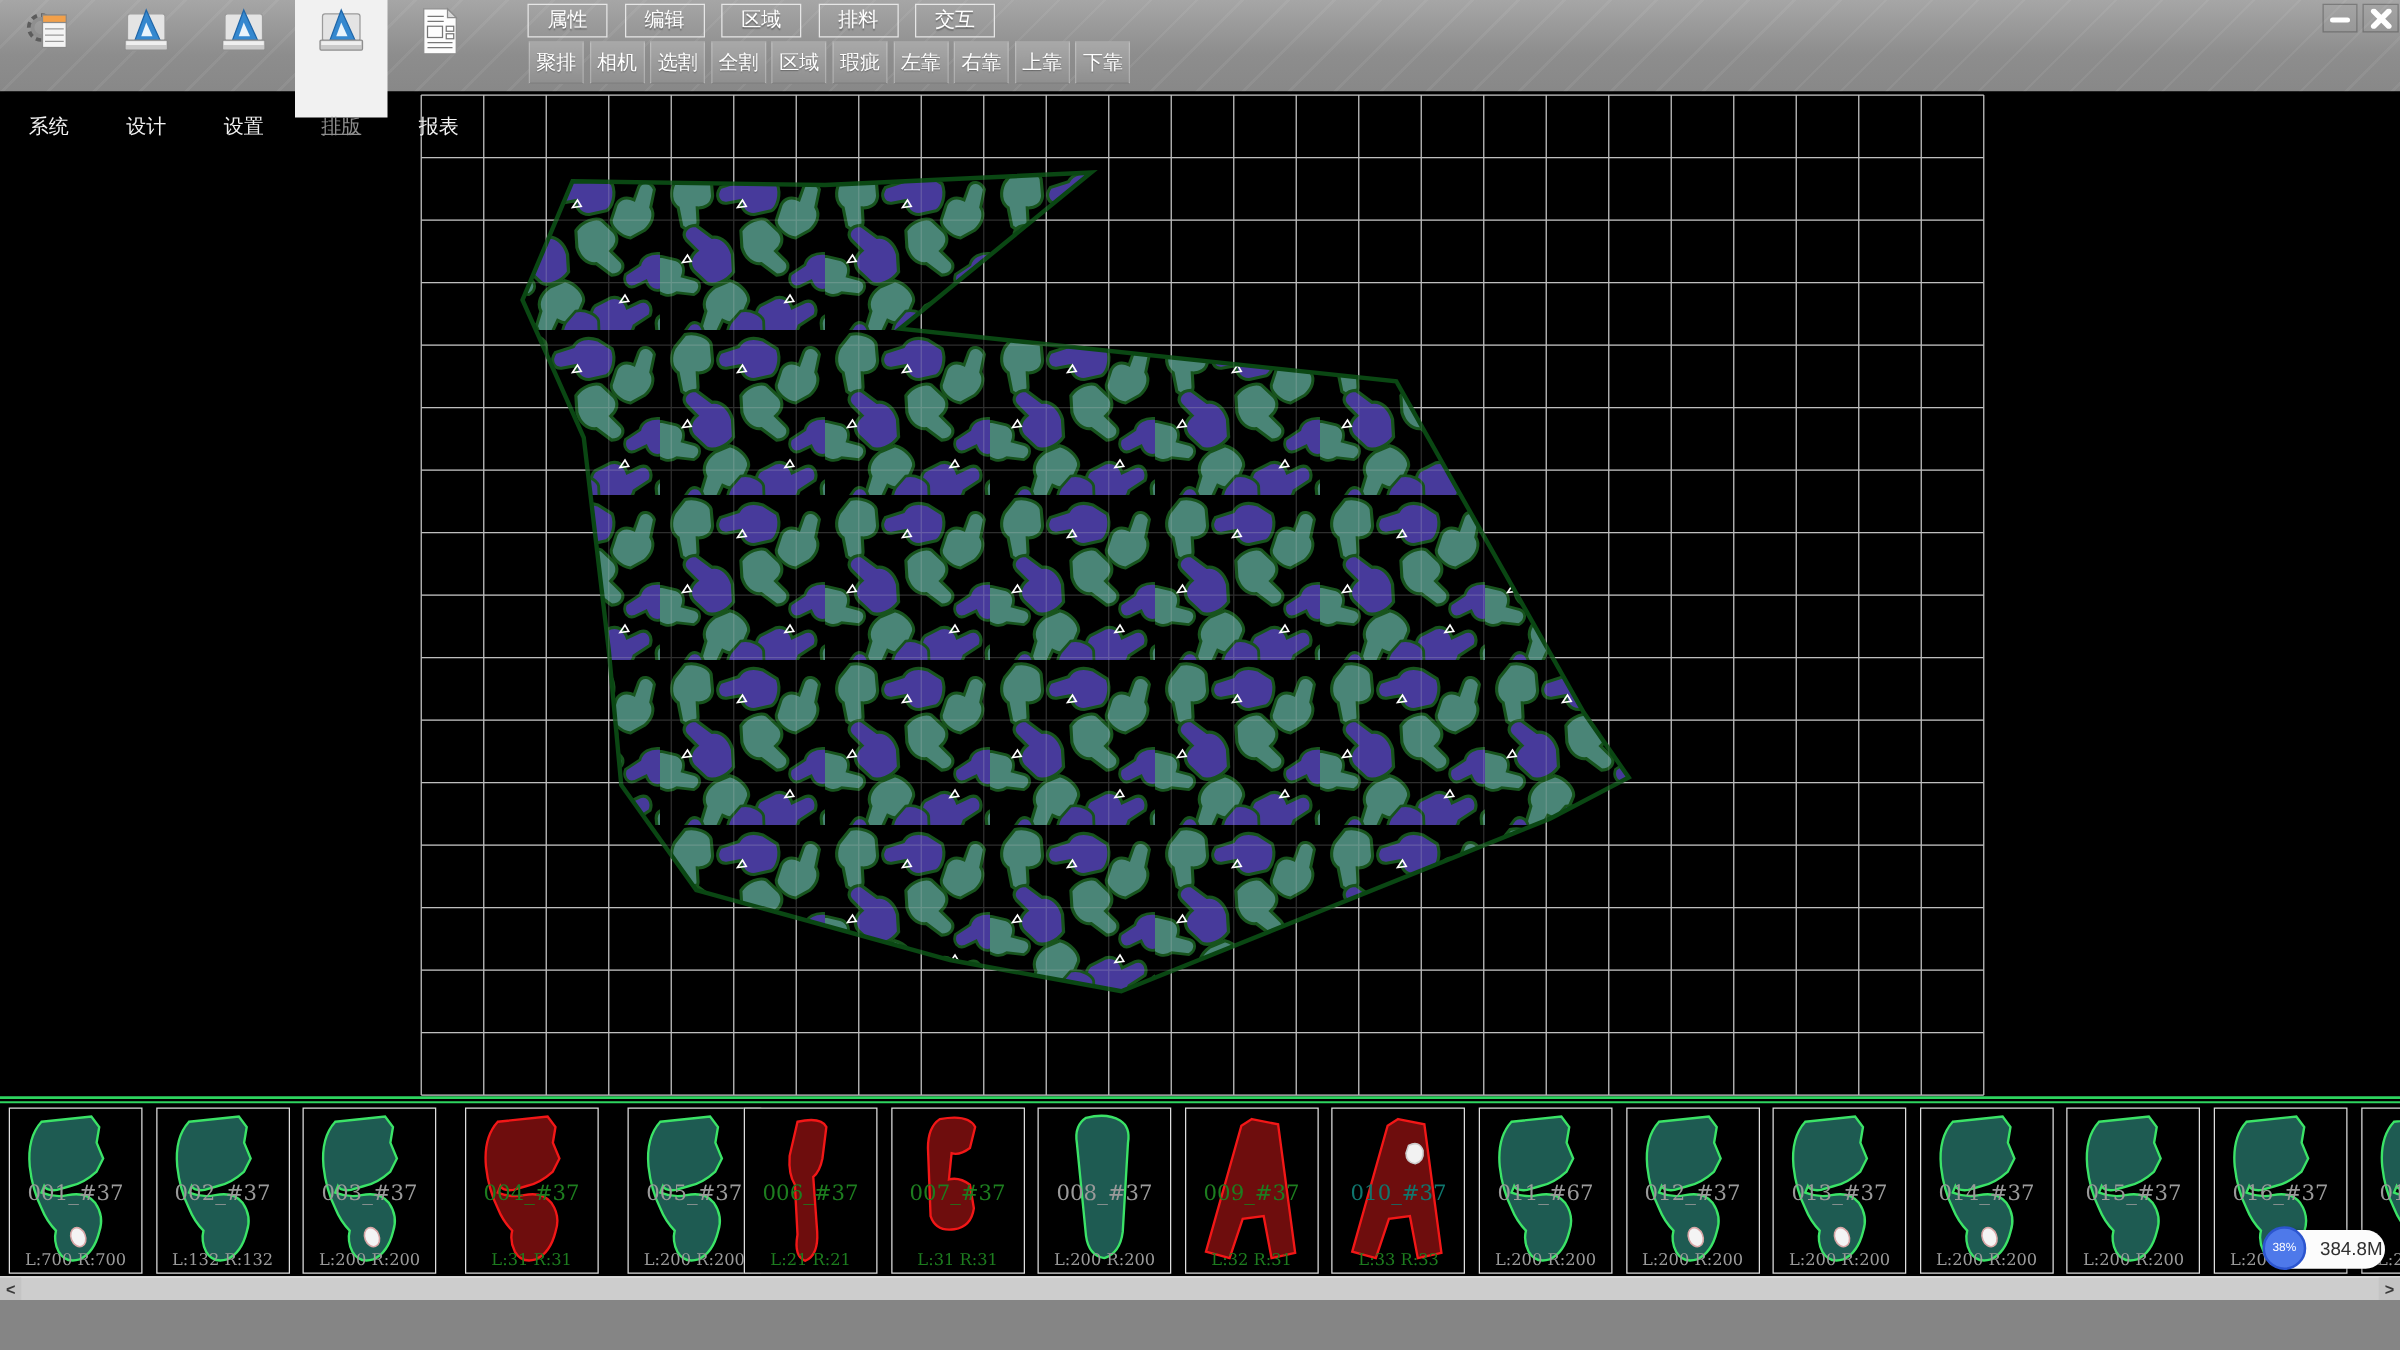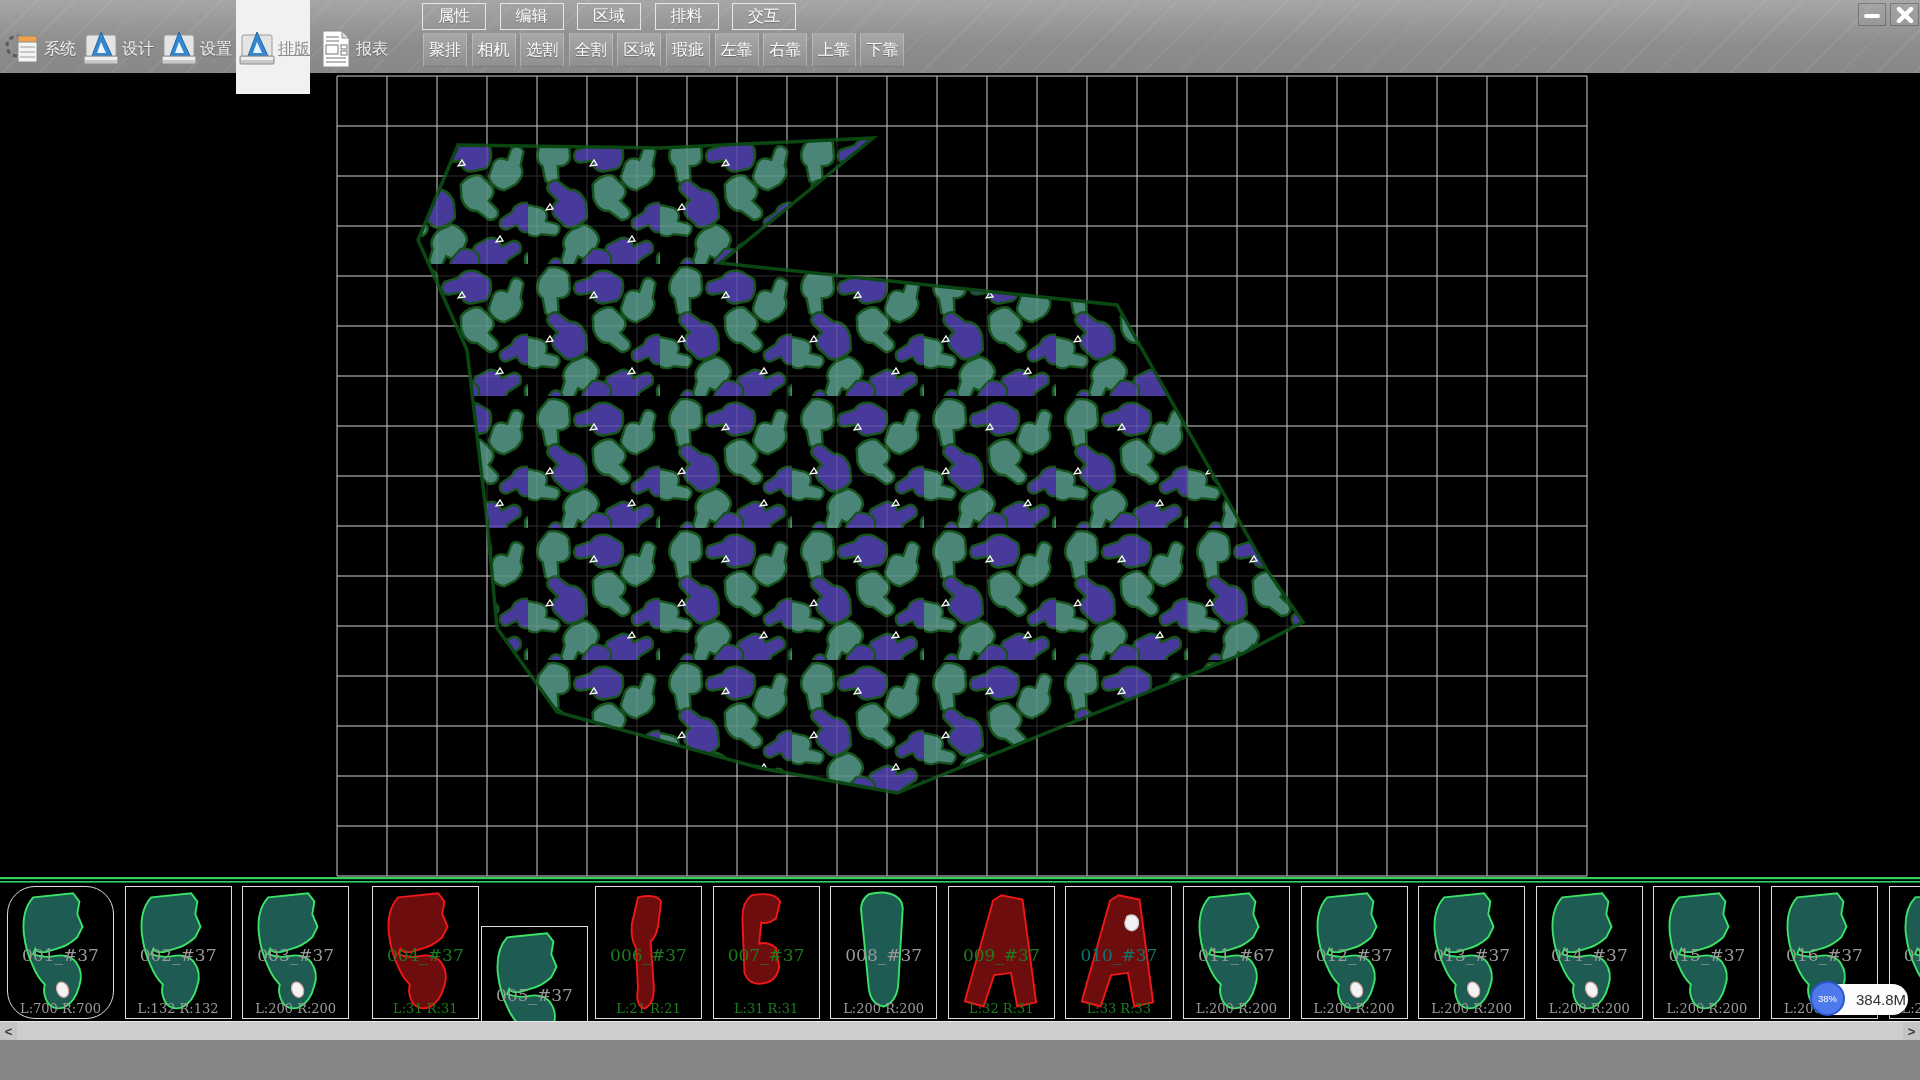--- a/index.html
+++ b/index.html
@@ -6,22 +6,22 @@
   #app{position:relative;width:1920px;height:1080px;overflow:hidden;background:#000;
        font-family:"Liberation Sans",sans-serif;-webkit-font-smoothing:antialiased;}
 
   
   #toolbar{position:absolute;left:0;top:0;width:1920px;height:73px;
     background:linear-gradient(180deg,#a6a6a6,#8d8d8d 60%,#888);
     z-index:20;}
   #toolbar::after{content:"";position:absolute;inset:0;
     background:repeating-linear-gradient(135deg,rgba(255,255,255,.06) 0 2px,rgba(0,0,0,0) 2px 26px);
     pointer-events:none;}
-  .bigbtn{position:absolute;top:0;height:94px;width:74px;display:flex;flex-direction:row;
-    align-items:center;justify-content:flex-start;padding-top:4px;box-sizing:border-box;cursor:default;z-index:2;}
+  .bigbtn{position:absolute;top:0;height:94px;width:74px;display:flex;flex-direction:column;
+    align-items:center;justify-content:flex-start;padding-top:4px;box-sizing:border-box;cursor:default;z-index:2;gap:44px;}
   .bigbtn.sel{background:#f1f1f1;}
   .bigbtn .lbl{font-size:16px;color:#f2f2f2;margin-top:1px;text-shadow:0 1px 1px rgba(0,0,0,.35);}
   .bigbtn.sel .lbl{color:#8d8d8d;text-shadow:none;text-decoration:underline;}
   .bigbtn svg{display:block;}
 
   .menubtn{position:absolute;top:3px;height:25px;width:62px;border:1px solid #e6e6e6;
     display:flex;align-items:center;justify-content:center;color:#fff;font-size:16px;
     text-shadow:0 1px 1px rgba(0,0,0,.3);z-index:2;}
   .toolbtn{position:absolute;top:33px;height:34px;width:44px;
     background:linear-gradient(180deg,#a8a8a8,#8f8f8f);
@@ -283,21 +283,21 @@
           <line x1="337" y1="776" x2="1587" y2="776"></line>
           <line x1="337" y1="826" x2="1587" y2="826"></line>
           <line x1="337" y1="876" x2="1587" y2="876"></line>
         </g>
   <rect x="0" y="877" width="1920" height="2.2" fill="#2ed45f"></rect>
   <rect x="0" y="881" width="1920" height="1.6" fill="#2ed45f"></rect>
 </svg>
     </div>
 
   <div id="strip">
-      <div class="thumb" style="left: 7px; border-radius: 28px;">
+      <div class="thumb" style="left: 7px;">
     <svg width="105" height="128" viewBox="0 0 100 122">
       <path d="M24,8 L62,4 L68,12 L66,24 L71,36 L66,46 Q56,55 46,57 L36,60 Q28,61 26,57 L24,62 Q34,66 44,64 Q58,61 65,70 Q72,80 68,92 Q64,108 53,113 Q42,116 37,107 Q33,99 35,91 Q28,84 24,74 Q17,60 15,42 Q13,20 24,8 Z" fill="#1e5b52" stroke="#3be367" stroke-width="1.8"></path>
       <ellipse cx="52" cy="96" rx="5.5" ry="7.5" transform="rotate(-22,52,96)" fill="#f4f4f4" stroke="#d8a6a6" stroke-width="1.2"></ellipse>
     </svg>
     <div class="tname" style="color:#9a9a9a">001_#37</div>
     <div class="tcounts" style="color:#9a9a9a">L:700 R:700</div>
       </div>
       <div class="thumb" style="left: 124.6px;">
     <svg width="105" height="128" viewBox="0 0 100 122">
       <path d="M24,8 L62,4 L68,12 L66,24 L71,36 L66,46 Q56,55 46,57 L36,60 Q28,61 26,57 L24,62 Q34,66 44,64 Q58,61 65,70 Q72,80 68,92 Q64,108 53,113 Q42,116 37,107 Q33,99 35,91 Q28,84 24,74 Q17,60 15,42 Q13,20 24,8 Z" fill="#1e5b52" stroke="#3be367" stroke-width="1.8"></path>
@@ -315,21 +315,21 @@
     <div class="tcounts" style="color:#9a9a9a">L:200 R:200</div>
       </div>
       <div class="thumb" style="left: 359.8px; margin-left: 12px;">
     <svg width="105" height="128" viewBox="0 0 100 122">
       <path d="M24,8 L62,4 L68,12 L66,24 L71,36 L66,46 Q56,55 46,57 L36,60 Q28,61 26,57 L24,62 Q34,66 44,64 Q58,61 65,70 Q72,80 68,92 Q64,108 53,113 Q42,116 37,107 Q33,99 35,91 Q28,84 24,74 Q17,60 15,42 Q13,20 24,8 Z" fill="#6e0d0d" stroke="#f21717" stroke-width="1.8"></path>
 
     </svg>
     <div class="tname" style="color:#1d7d1f">004_#37</div>
     <div class="tcounts" style="color:#1d7d1f">L:31 R:31</div>
       </div>
-      <div class="thumb" style="left: 481px; margin-top: 40px;">
+      <div class="thumb" style="left: 502px;">
     <svg width="105" height="128" viewBox="0 0 100 122">
       <path d="M24,8 L62,4 L68,12 L66,24 L71,36 L66,46 Q56,55 46,57 L36,60 Q28,61 26,57 L24,62 Q34,66 44,64 Q58,61 65,70 Q72,80 68,92 Q64,108 53,113 Q42,116 37,107 Q33,99 35,91 Q28,84 24,74 Q17,60 15,42 Q13,20 24,8 Z" fill="#1e5b52" stroke="#3be367" stroke-width="1.8"></path>
 
     </svg>
     <div class="tname" style="color:#9a9a9a">005_#37</div>
     <div class="tcounts" style="color:#9a9a9a">L:200 R:200</div>
       </div>
       <div class="thumb" style="left: 595px;">
     <svg width="105" height="128" viewBox="0 0 100 122">
       <path d="M40,8 Q58,4 62,12 L59,36 Q57,46 52,50 L55,92 Q56,110 46,114 Q37,111 40,94 L38,56 Q33,48 34,34 Z" fill="#6e0d0d" stroke="#f21717" stroke-width="1.8"></path>

